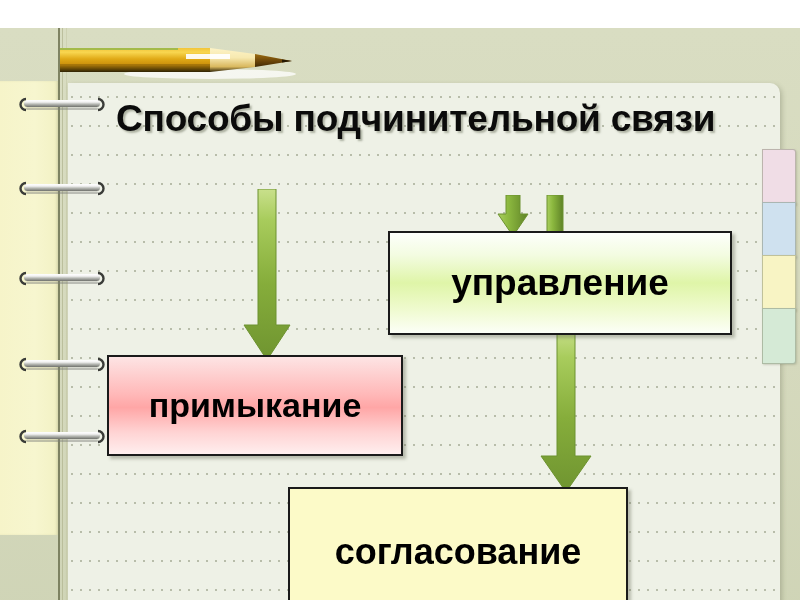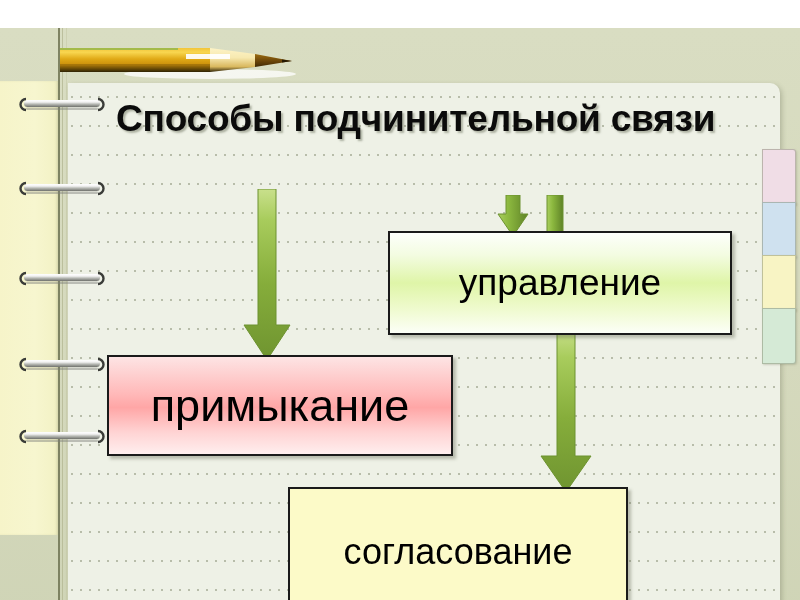--- a/index.html
+++ b/index.html
@@ -126,42 +126,42 @@
 
   
   .box {
     position: absolute;
     border: 2px solid #1a1a1a;
     box-sizing: border-box;
     display: flex;
     align-items: center;
     justify-content: center;
     text-align: center;
-    font-weight: normal;
+    font-weight: bold;
     color: #000;
     line-height: 1.06;
     box-shadow: 3px 3px 3px rgba(95,100,78,.38);
   }
 
   .box-upravlenie {
     left: 388px;
     top: 203px;
     width: 344px;
     height: 104px;
     font-size: 37px;
     background: linear-gradient(180deg,
         #fdfffb 0%, #f3fce1 22%, #dff5a8 50%, #eefacb 74%, #fcfff7 100%);
   }
 
   .box-primykanie {
     left: 107px;
     top: 327px;
-    width: 346px;
+    width: 296px;
     height: 101px;
-    font-size: 45px;
+    font-size: 34px;
     background: linear-gradient(180deg,
         #fde4e4 0%, #ffb9b9 38%, #ffa6a6 52%, #ffd4d4 78%, #ffeeee 100%);
   }
 
   .box-soglasovanie {
     left: 288px;
     top: 459px;
     width: 340px;
     height: 131px;
     font-size: 36px;

